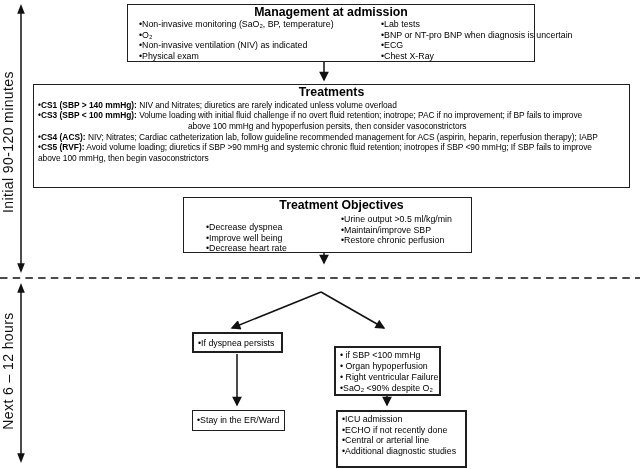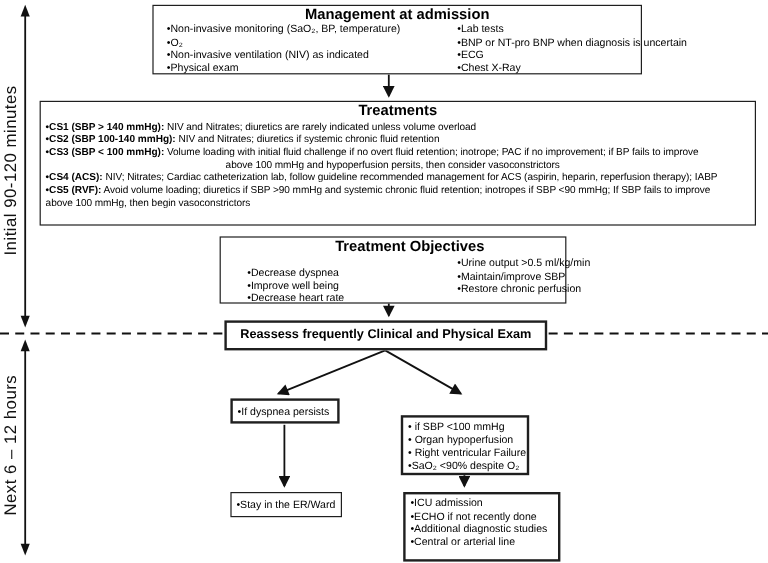--- a/index.html
+++ b/index.html
@@ -70,46 +70,42 @@
       <div>•BNP or NT-pro BNP when diagnosis is uncertain</div>
       <div>•ECG</div>
       <div>•Chest X-Ray</div>
     </div>
   </div>
 
   <div class="box" style="left:33px;top:84px;width:597px;height:104px;">
     <div class="btitle">Treatments</div>
     <div class="tx-items">
       <div><b>•CS1 (SBP &gt; 140 mmHg):</b><span> NIV and Nitrates; diuretics are rarely indicated unless volume overload</span></div>
-      <div><b>•CS2 (SBP 100-140 mmHg):</b><span> NIV and Nitrates; diuretics if systemic chronic fluid retention</span></div>
       <div><b>•CS3 (SBP &lt; 100 mmHg):</b><span> Volume loading with initial fluid challenge if no overt fluid retention; inotrope; PAC if no improvement; if BP fails to improve</span></div>
       <div class="cont-indent">above 100 mmHg and hypoperfusion persits, then consider vasoconstrictors</div>
       <div><b>•CS4 (ACS):</b><span> NIV; Nitrates; Cardiac catheterization lab, follow guideline recommended management for ACS (aspirin, heparin, reperfusion therapy); IABP</span></div>
       <div><b>•CS5 (RVF):</b><span> Avoid volume loading; diuretics if SBP &gt;90 mmHg and systemic chronic fluid retention; inotropes if SBP &lt;90 mmHg; If SBP fails to improve</span></div>
       <div>above 100 mmHg, then begin vasoconstrictors</div>
     </div>
   </div>
 
   <div class="box" style="left:183px;top:197px;width:289px;height:56px;padding-left:28px;">
     <div class="btitle">Treatment Objectives</div>
     <div class="col items" style="left:22px;top:24px;">
       <div>•Decrease dyspnea</div>
       <div>•Improve well being</div>
       <div>•Decrease heart rate</div>
     </div>
-    <div class="col items" style="left:157px;top:16px;margin-left:40px;">
+    <div class="col items" style="left:157px;top:16px;">
       <div>•Urine output &gt;0.5 ml/kg/min</div>
       <div>•Maintain/improve SBP</div>
       <div>•Restore chronic perfusion</div>
     </div>
   </div>
 
-  <div class="box thick" style="left:187px;top:267px;width:269px;height:25px;">
-    <div class="reassess-text">Reassess frequently Clinical and Physical Exam</div>
-  </div>
 
   <div class="box thick" style="left:192px;top:332px;width:91px;height:21px;">
     <div class="small-box-text">•If dyspnea persists</div>
   </div>
 
   <div class="box thick" style="left:334px;top:332px;width:107px;height:50px;margin-top:14px;">
     <div class="items" style="padding:2px 0 0 4px;line-height:11px;">
       <div>• if SBP &lt;100 mmHg</div>
       <div>• Organ hypoperfusion</div>
       <div>• Right ventricular Failure</div>
@@ -118,18 +114,18 @@
   </div>
 
   <div class="box" style="left:192px;top:410px;width:93px;height:21px;">
     <div class="small-box-text">•Stay in the ER/Ward</div>
   </div>
 
   <div class="box thick" style="left:336px;top:410px;width:131px;height:58px;">
     <div class="items" style="padding:2px 0 0 4px;line-height:10.5px;">
       <div>•ICU admission</div>
       <div>•ECHO if not recently done</div>
+      <div>•Central or arterial line</div>
       <div>•Additional diagnostic studies</div>
-      <div>•Central or arterial line</div>
     </div>
   </div>
 
 </div>
 
 </body></html>

